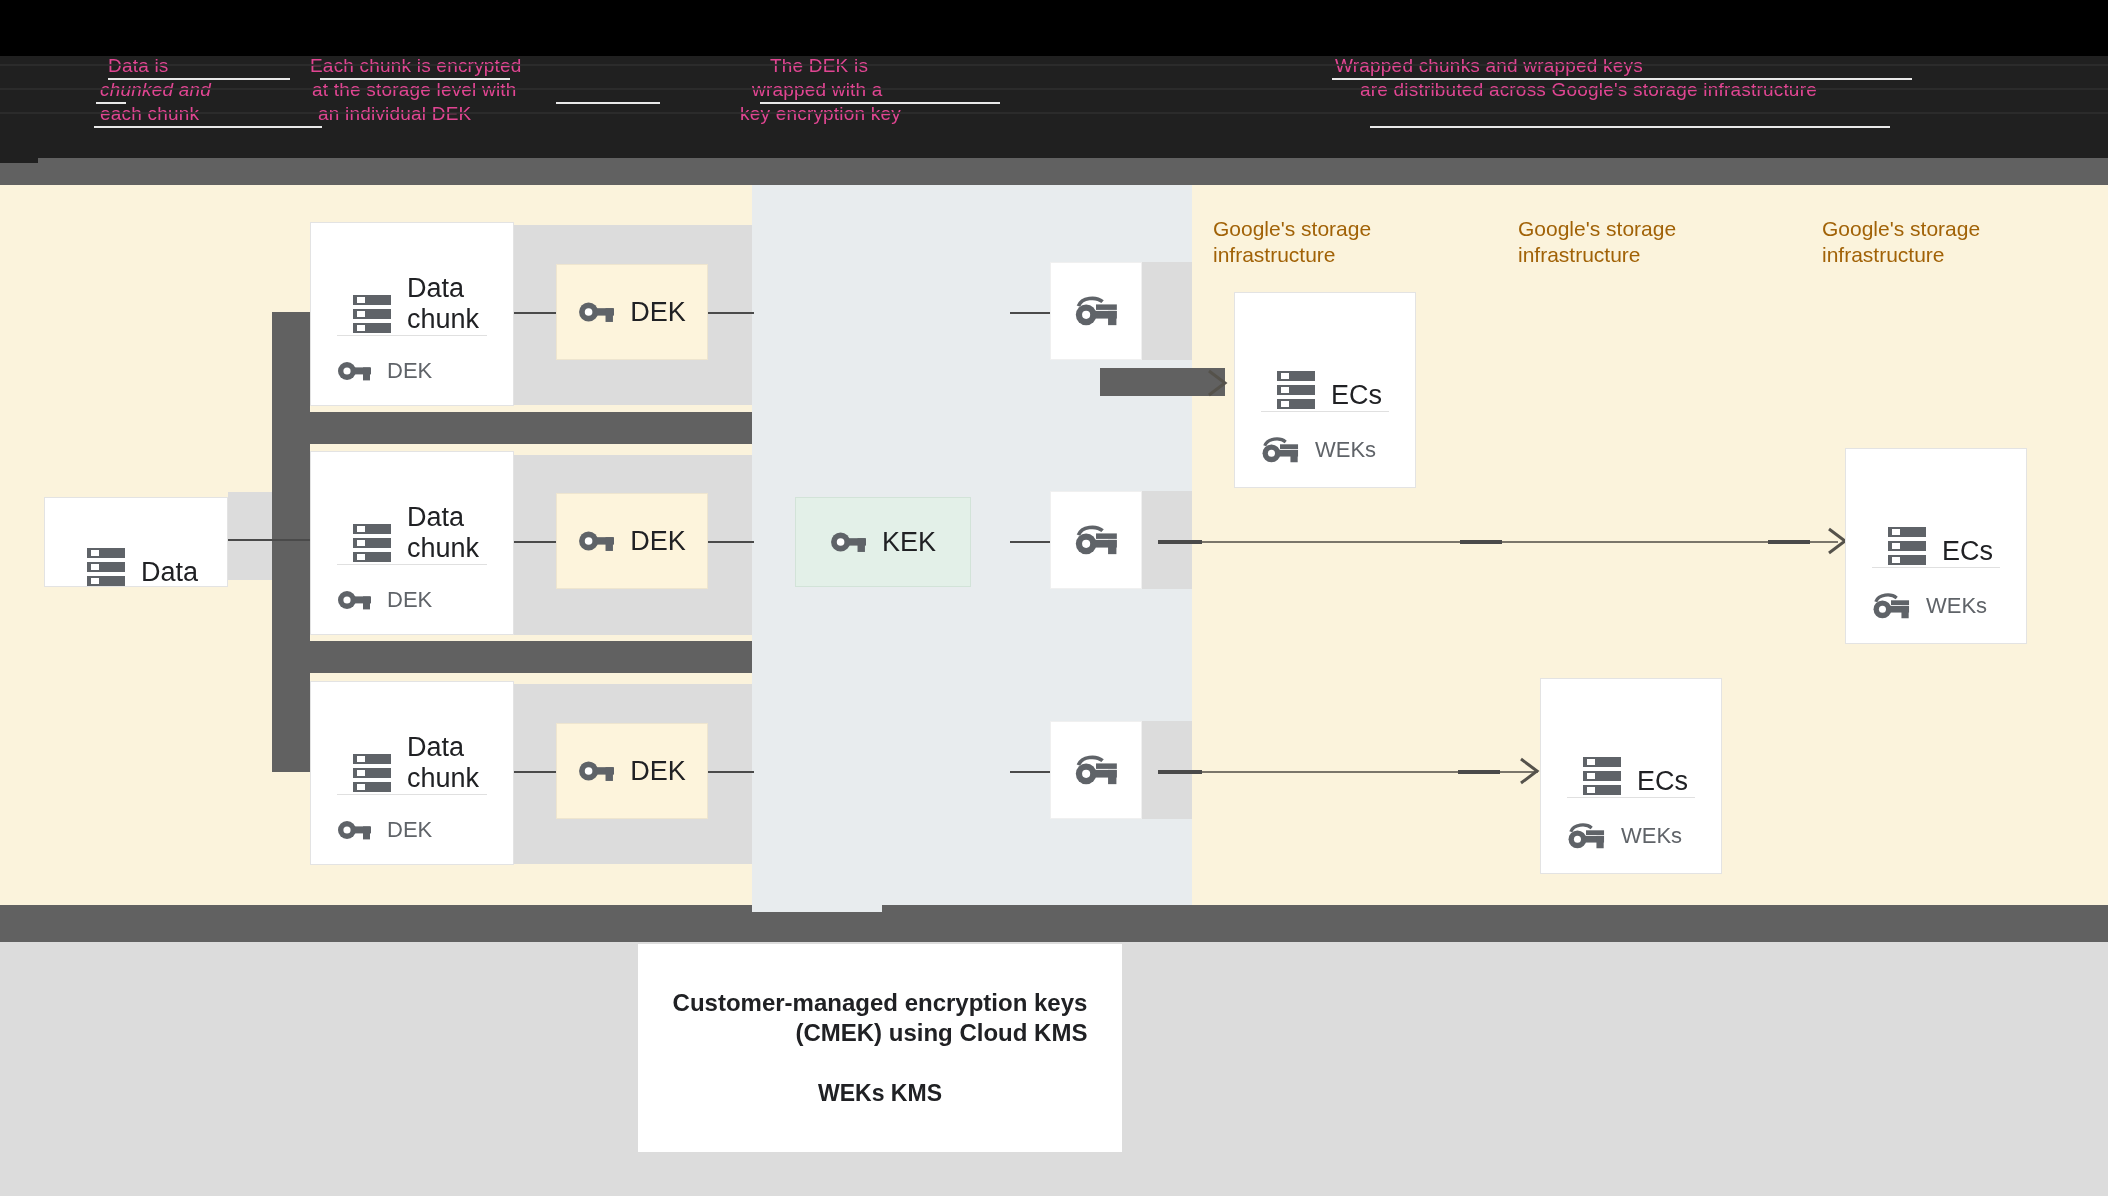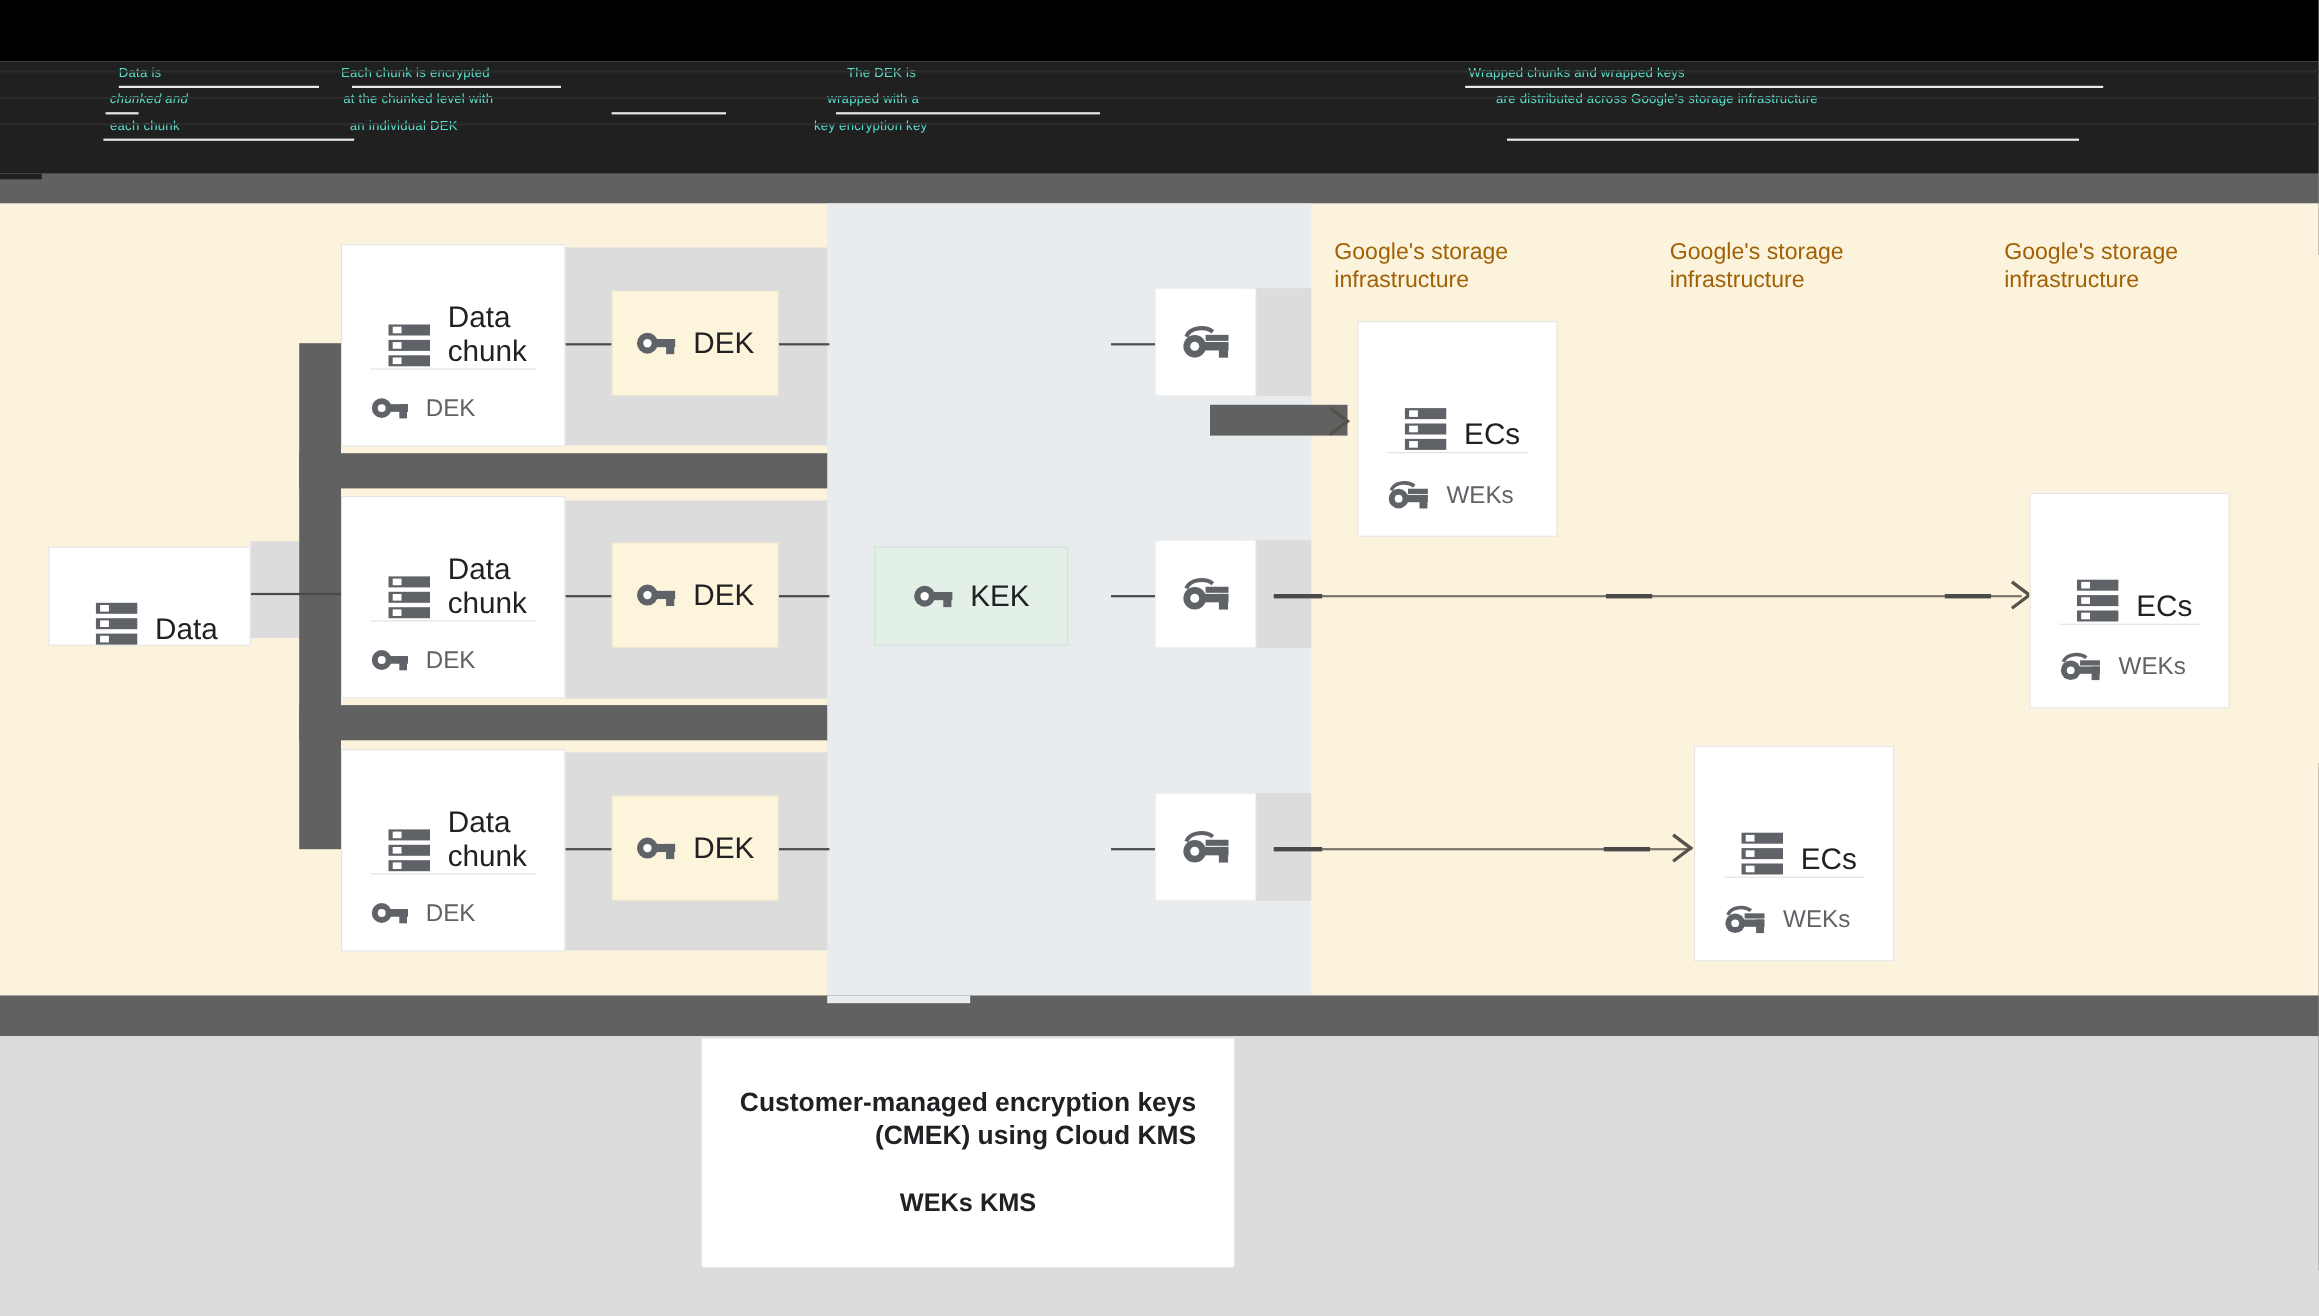--- a/index.html
+++ b/index.html
@@ -3,21 +3,21 @@
 <meta charset="utf-8">
 <style>
   html,body{margin:0;padding:0;background:#111;}
   body{font-family:"Liberation Sans","DejaVu Sans",sans-serif;}
   #page{position:relative;width:2108px;height:1196px;overflow:hidden;background:#dcdcdc;}
 
   
   .hdr-black{position:absolute;left:0;top:0;width:2108px;height:56px;background:#000;}
   .hdr-dark{position:absolute;left:0;top:56px;width:2108px;height:102px;background:#202020;}
   .hdr-line{position:absolute;height:2px;background:#2e2e2e;opacity:.85;}
-  .hdr-txt{position:absolute;color:#5eead4;font-size:12px;line-height:24px;white-space:nowrap;
+  .hdr-txt{position:absolute;color:#ec4899;font-size:19px;line-height:24px;white-space:nowrap;
            letter-spacing:.2px;opacity:.95;}
   .hdr-underline{position:absolute;height:2px;background:#ffffff;opacity:.9;}
 
   
   .band-top{position:absolute;left:0;top:158px;width:2108px;height:27px;background:#616161;}
   .band-top-notch{position:absolute;left:0;top:158px;width:38px;height:5px;background:#202020;}
 
   
   .canvas{position:absolute;left:0;top:185px;width:2108px;height:720px;background:#fbf3dc;}
   .col-mid{position:absolute;left:752px;top:185px;width:440px;height:720px;background:#e8ecee;}
@@ -64,21 +64,21 @@
 <body>
 
 <div id="page">
 
   <div class="hdr-black"></div>
   <div class="hdr-dark">
     <div class="hdr-txt" style="left:108px;top:-2px;">Data is</div>
     <div class="hdr-txt" style="left:100px;top:22px;font-style:italic;">chunked and</div>
     <div class="hdr-txt" style="left:100px;top:46px;">each chunk</div>
     <div class="hdr-txt" style="left:310px;top:-2px;">Each chunk is encrypted</div>
-    <div class="hdr-txt" style="left:312px;top:22px;">at the chunked level with</div>
+    <div class="hdr-txt" style="left:312px;top:22px;">at the storage level with</div>
     <div class="hdr-txt" style="left:318px;top:46px;">an individual DEK</div>
     <div class="hdr-txt" style="left:770px;top:-2px;">The DEK is</div>
     <div class="hdr-txt" style="left:752px;top:22px;">wrapped with a</div>
     <div class="hdr-txt" style="left:740px;top:46px;">key encryption key</div>
     <div class="hdr-txt" style="left:1335px;top:-2px;">Wrapped chunks and wrapped keys</div>
     <div class="hdr-txt" style="left:1360px;top:22px;">are distributed across Google's storage infrastructure</div>
 
     <div class="hdr-underline" style="left:108px;top:22px;width:182px;"></div>
     <div class="hdr-underline" style="left:96px;top:46px;width:30px;"></div>
     <div class="hdr-underline" style="left:94px;top:70px;width:228px;"></div>

